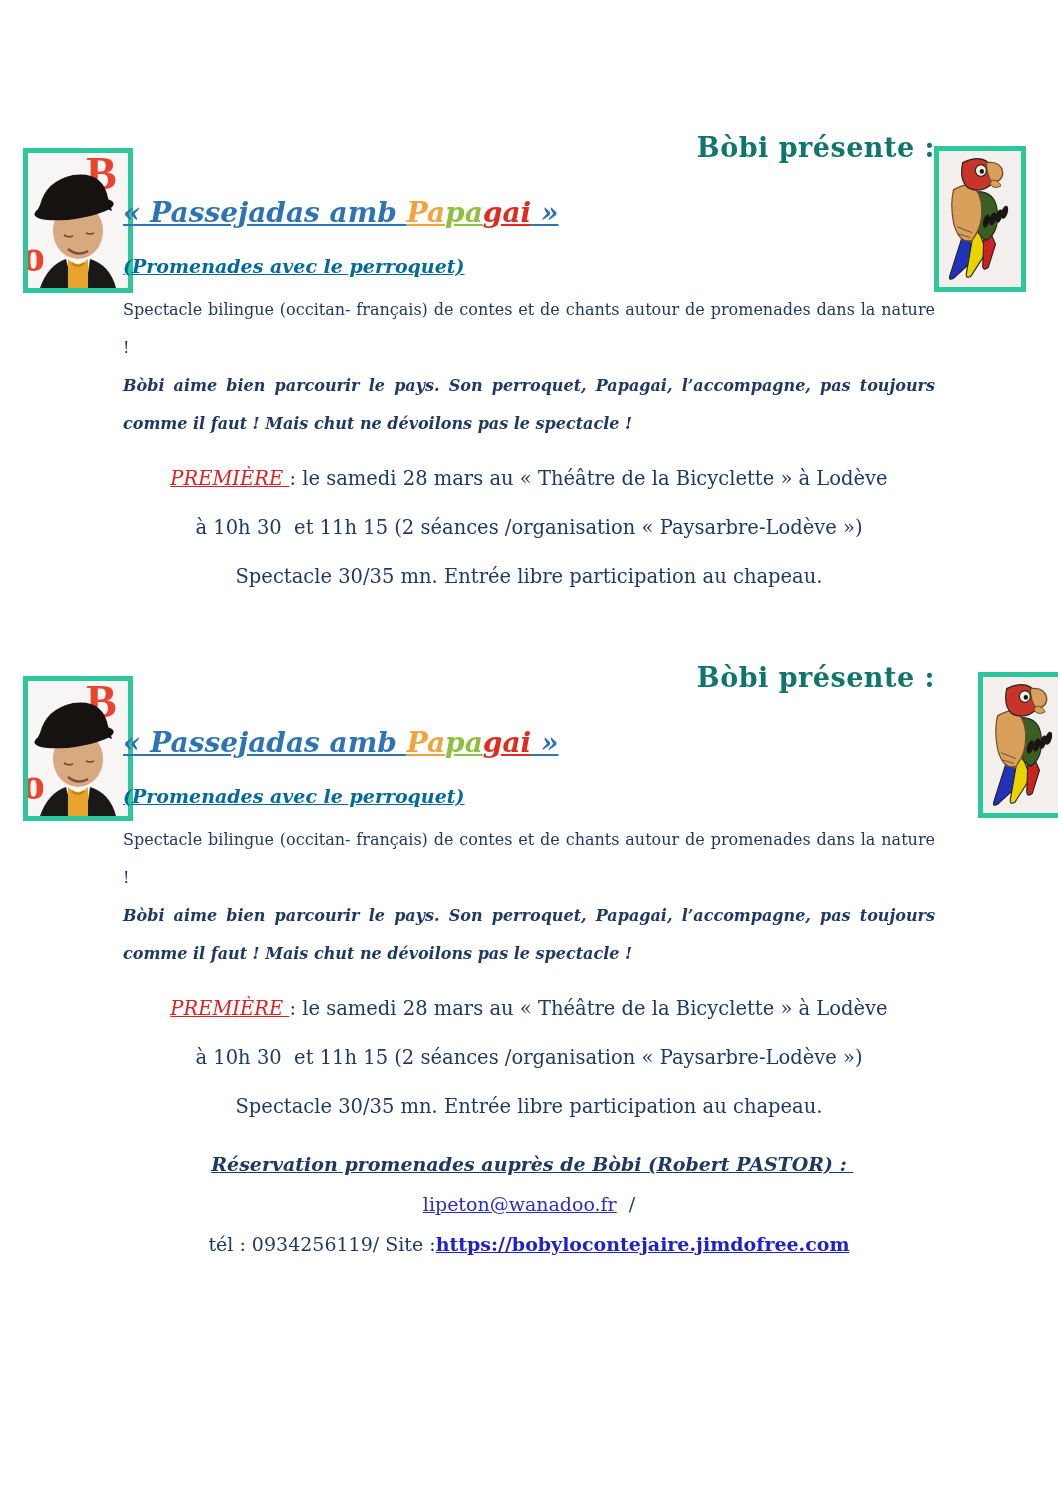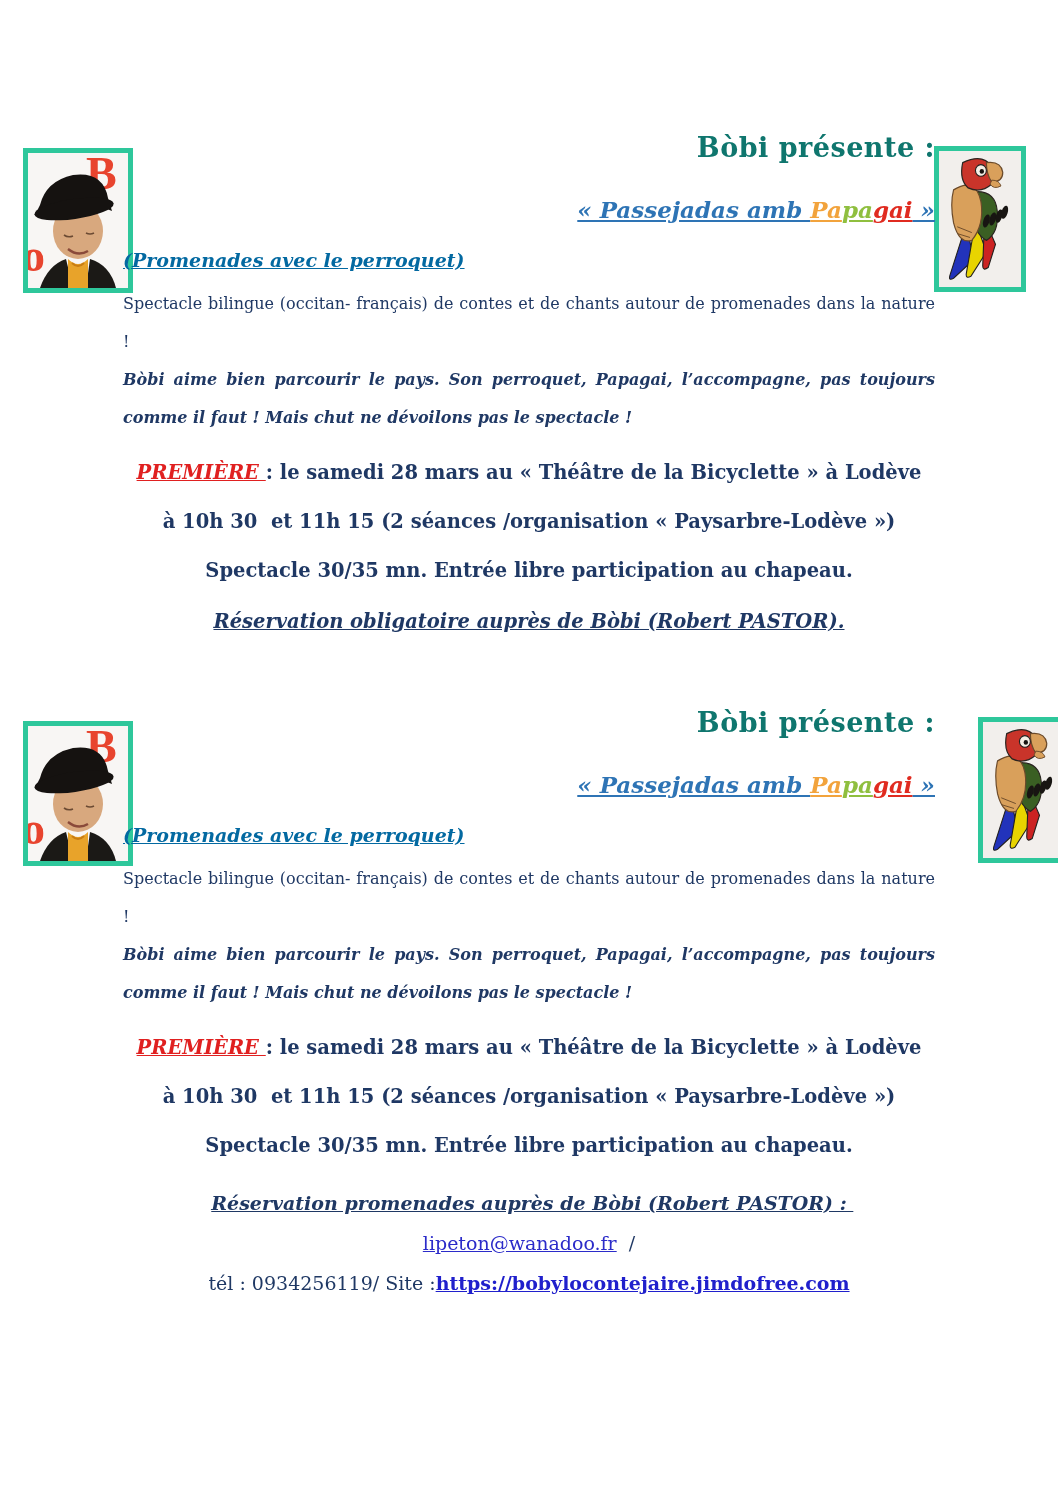--- a/index.html
+++ b/index.html
@@ -16,22 +16,22 @@
 
   .sec-title{
     margin:0;text-align:right;
     font-size:27px;font-weight:bold;color:#0f766e;
     letter-spacing:0.5px;
   }
   .pt-132{padding-top:132px;}
   .mt-72{margin-top:72px;}
 
   .subtitle{
-    margin:33px 0 0 0;text-align:right;
-    font-size:23px;font-weight:bold;font-style:italic;
+    margin:33px 0 0 0;text-align:left;
+    font-size:28px;font-weight:bold;font-style:italic;
     white-space:pre-wrap;
   }
   .subtitle .blue{color:#2E74B5;text-decoration:underline;}
   .subtitle .org{color:#F2A33C;text-decoration:underline;}
   .subtitle .grn{color:#8FBF3F;text-decoration:underline;}
   .subtitle .red{color:#E02B20;text-decoration:underline;}
 
   .subtitle-fr{
     margin:26px 0 0 0;text-align:left;
     font-size:19px;font-weight:bold;font-style:italic;
@@ -40,21 +40,21 @@
 
   .para{
     margin:14px 0 0 0;
     font-size:16px;line-height:38px;
     text-align:justify;white-space:pre-wrap;
   }
   .para.emph{font-weight:bold;font-style:italic;margin-top:0;}
 
   .cline{
     margin:22px 0 0 0;text-align:center;
-    font-size:19.5px;font-weight:bold;line-height:27px;
+    font-size:19.5px;font-weight:normal;line-height:27px;
     white-space:pre-wrap;
   }
   .premiere{
     color:#E02020;font-style:italic;text-decoration:underline;
   }
   .resv{
     margin-top:24px;
     font-style:italic;text-decoration:underline;
   }
   .contact{
@@ -134,21 +134,20 @@
 
       <p class="subtitle-fr">(Promenades avec le perroquet)</p>
 
       <p class="para">Spectacle bilingue (occitan- français) de contes et de chants autour de promenades dans la nature !</p>
       <p class="para emph">Bòbi aime bien parcourir le pays. Son perroquet, Papagai, l’accompagne, pas toujours comme il faut ! Mais chut ne dévoilons pas le spectacle !</p>
 
       <p class="cline" style="margin-top:22px;"><span class="premiere">PREMIÈRE </span><span>: le samedi 28 mars au « Théâtre de la Bicyclette » à Lodève</span></p>
 
       <p class="cline">à 10h 30  et 11h 15 (2 séances /organisation « Paysarbre-Lodève »)</p>
       <p class="cline">Spectacle 30/35 mn. Entrée libre participation au chapeau.</p>
-      <p class="cline resv">Réservation obligatoire auprès de Bòbi (Robert PASTOR).</p>
 
     </div>
   </div>
 
   <div class="section">
 
     <div class="photo-frame photo-2">
       <svg viewBox="0 0 100 135" preserveAspectRatio="none">
         <rect x="0" y="0" width="100" height="135" fill="#f8f6f4"></rect>
         <text x="58" y="36" font-size="46" font-weight="bold" fill="#E8442E" font-family="serif">B</text>

